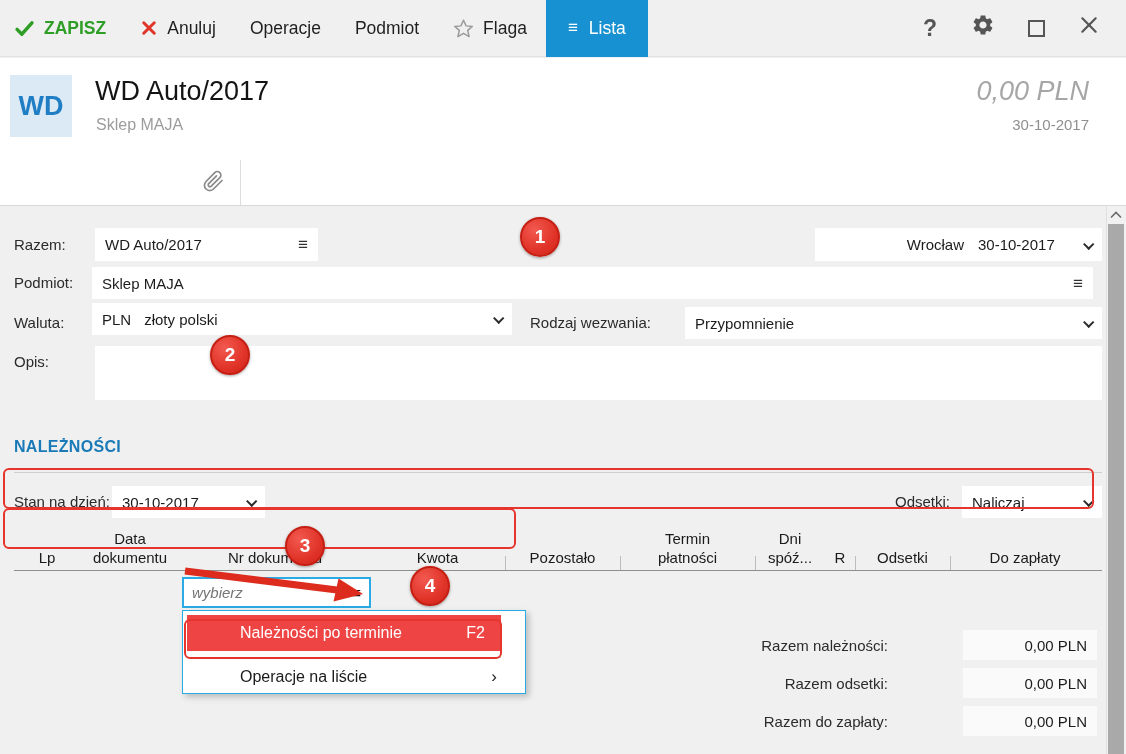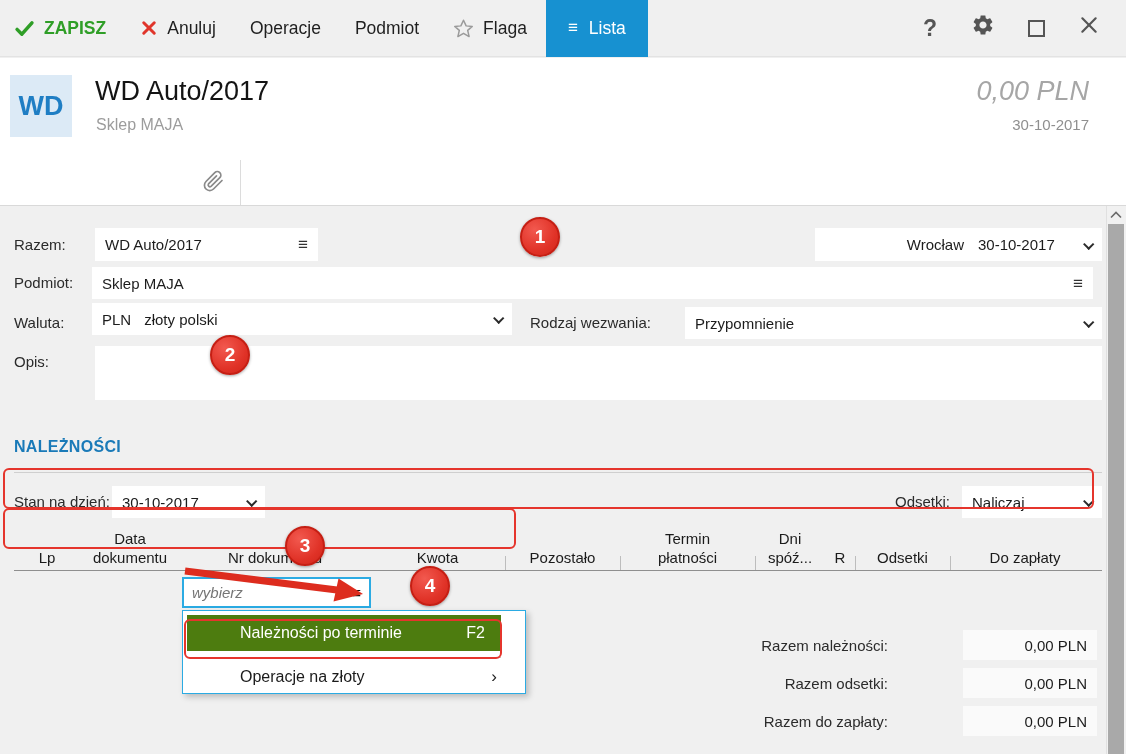--- a/index.html
+++ b/index.html
@@ -68,21 +68,21 @@
 
   
   .picker { position:absolute; left:182px; top:370px; width:189px; height:31px; background:#fff;
             border:2px solid #2babe3; display:flex; align-items:center; padding:0 8px; }
   .picker input { border:none; outline:none; flex:1; width:100%; font-size:15px; font-style:italic;
                   color:#8f8f8f; font-family:Liberation Sans, sans-serif; background:transparent; }
   .picker .ham { font-size:15px; color:#111; }
 
   .menu { position:absolute; left:182px; top:403px; width:344px; height:84px; background:#fff;
           border:1px solid #2babe3; box-shadow:3px 3px 6px rgba(0,0,0,.22); z-index:30; }
-  .menu-item1 { position:absolute; left:4px; top:4px; width:314px; height:36px; background:#4d7c0f;
+  .menu-item1 { position:absolute; left:4px; top:4px; width:314px; height:36px; background:#ef4444;
                 color:#fff; font-size:16px; display:flex; align-items:center;
                 padding:0 16px 0 53px; }
   .menu-item1 .sc { margin-left:auto; }
   .menu-sep { position:absolute; left:100px; right:24px; top:46px; height:1px; background:#c9c9c9; }
   .menu-item2 { position:absolute; left:0; top:50px; width:344px; height:32px; color:#1b1b1b;
                 font-size:16px; display:flex; align-items:center; padding:0 30px 0 57px; }
   .menu-item2 .sub { margin-left:auto; font-size:17px; color:#222; }
 
   
   .tot-label { position:absolute; left:640px; width:248px; text-align:right; font-size:15px; color:#2b2b2b; }
@@ -297,21 +297,21 @@
       <span class="ham">≡</span>
     </div>
 
     <div class="menu">
       <div class="menu-item1">
         <span>Należności po terminie</span>
         <span class="sc">F2</span>
       </div>
       <div class="menu-sep"></div>
       <div class="menu-item2">
-        <span>Operacje na złoty</span>
+        <span>Operacje na liście</span>
         <span class="sub">›</span>
       </div>
     </div>
 
     <div class="tot-label" style="top:430px;">Razem należności:</div>
     <div class="tot-box" style="top:423px;">0,00 PLN</div>
     <div class="tot-label" style="top:468px;">Razem odsetki:</div>
     <div class="tot-box" style="top:461px;">0,00 PLN</div>
     <div class="tot-label" style="top:506px;">Razem do zapłaty:</div>
     <div class="tot-box" style="top:499px;">0,00 PLN</div>

